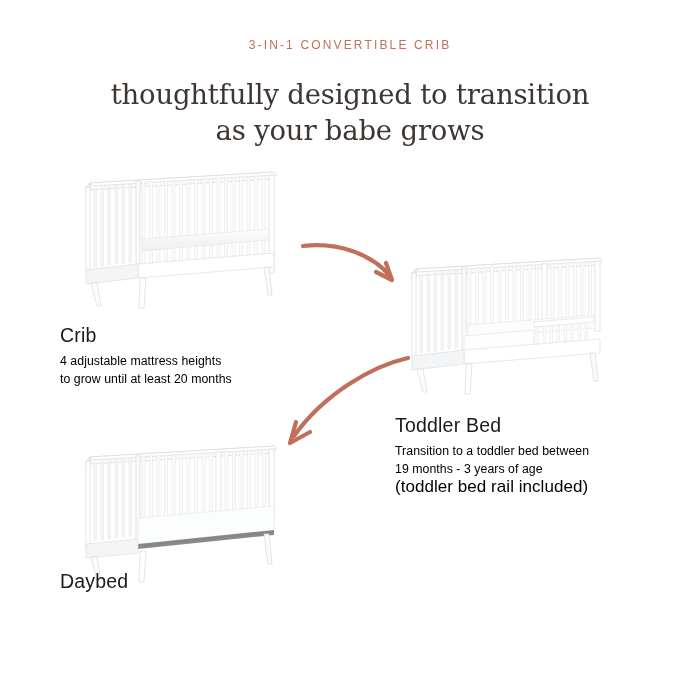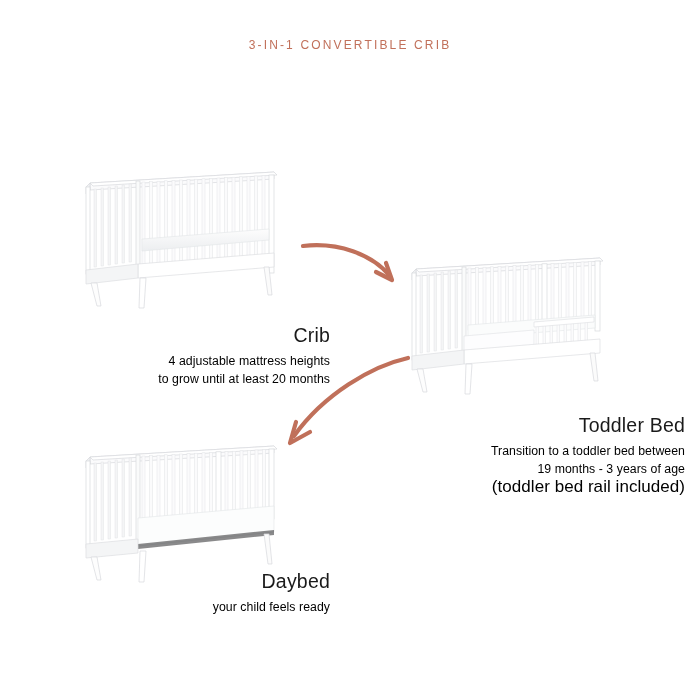--- a/index.html
+++ b/index.html
@@ -48,21 +48,21 @@
     color: #3d3632;
     font-family: "DejaVu Serif", serif;
     font-weight: 400;
     font-size: 27.5px;
     line-height: 36px;
     letter-spacing: -0.2px;
   }
   .headline .hl-line { display: block; }
 
   
-  .caption { position: absolute; text-align: right; }
+  .caption { position: absolute; text-align: left; }
   .caption .cap-title {
     color: #1a1a1a;
     font-size: 19.5px;
     font-weight: 400;
     letter-spacing: 0.2px;
     line-height: 26px;
     margin-bottom: 5px;
     font-family: "Liberation Sans", sans-serif;
   }
   .caption .cap-line {
@@ -94,20 +94,24 @@
   #arrow-crib-to-toddler { left: 298px; top: 232px; width: 120px; height: 62px; }
   #arrow-toddler-to-daybed { left: 262px; top: 348px; width: 152px; height: 112px; }
 </style>
 </head>
 <body>
 
 <div class="page">
 
   <div class="eyebrow">3-IN-1 CONVERTIBLE CRIB</div>
 
+  <h1 class="headline">
+    <span class="hl-line">thoughtfully designed to transition</span>
+    <span class="hl-line">as your babe grows</span>
+  </h1>
 
   <div class="bed-figure" id="figure-crib">
     <svg viewBox="0 0 232 148" xmlns="http://www.w3.org/2000/svg">
       <defs>
         <linearGradient id="railShade" x1="0" y1="0" x2="0" y2="1">
           <stop offset="0%" stop-color="#ffffff"></stop>
           <stop offset="100%" stop-color="#f2f3f4"></stop>
         </linearGradient>
         <linearGradient id="matG" x1="0" y1="0" x2="0" y2="1">
           <stop offset="0%" stop-color="#fdfdfd"></stop>
@@ -313,16 +317,15 @@
 
   <div class="caption" id="caption-toddler">
     <div class="cap-title">Toddler Bed</div>
     <span class="cap-line">Transition to a toddler bed between</span>
     <span class="cap-line">19 months - 3 years of age</span>
     <span class="cap-line small">(toddler bed rail included)</span>
   </div>
 
   <div class="caption" id="caption-daybed">
     <div class="cap-title">Daybed</div>
-    <span class="cap-line">your child feels ready</span>
   </div>
 
 </div>
 
 </body></html>

